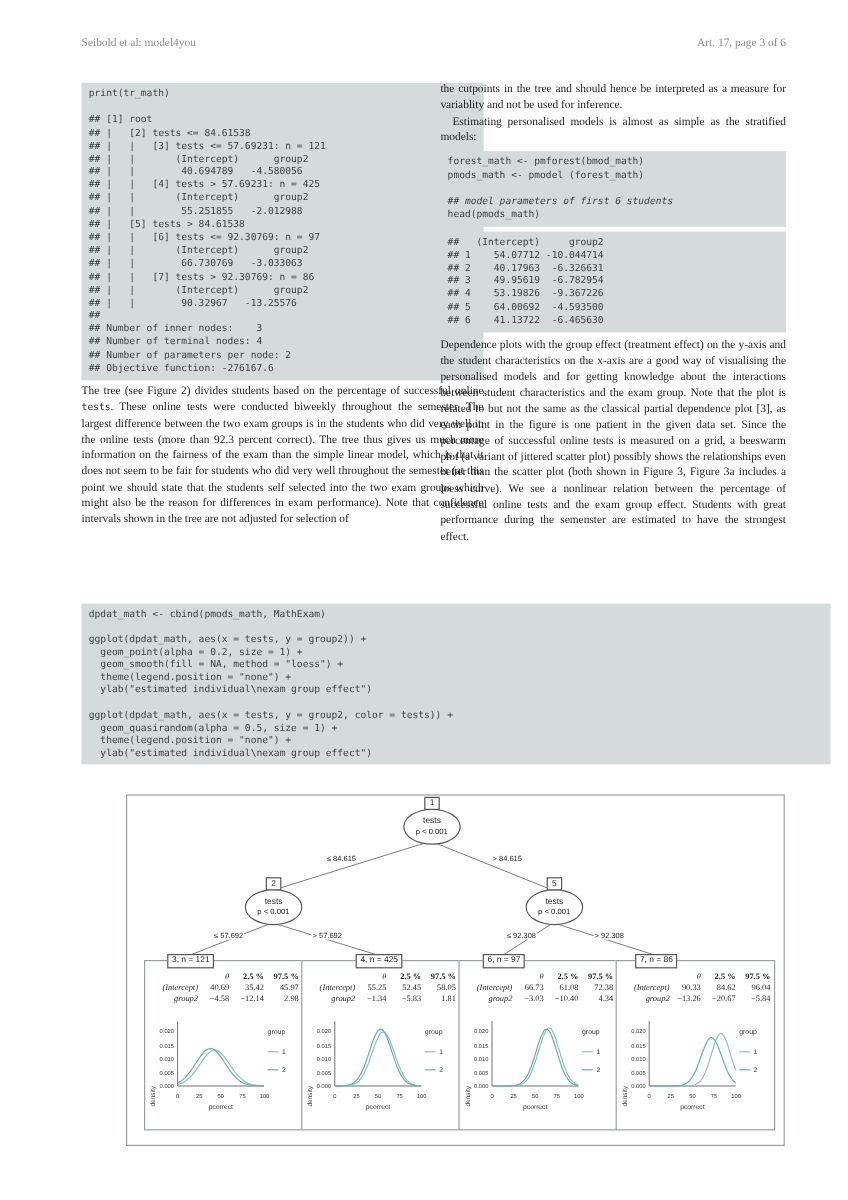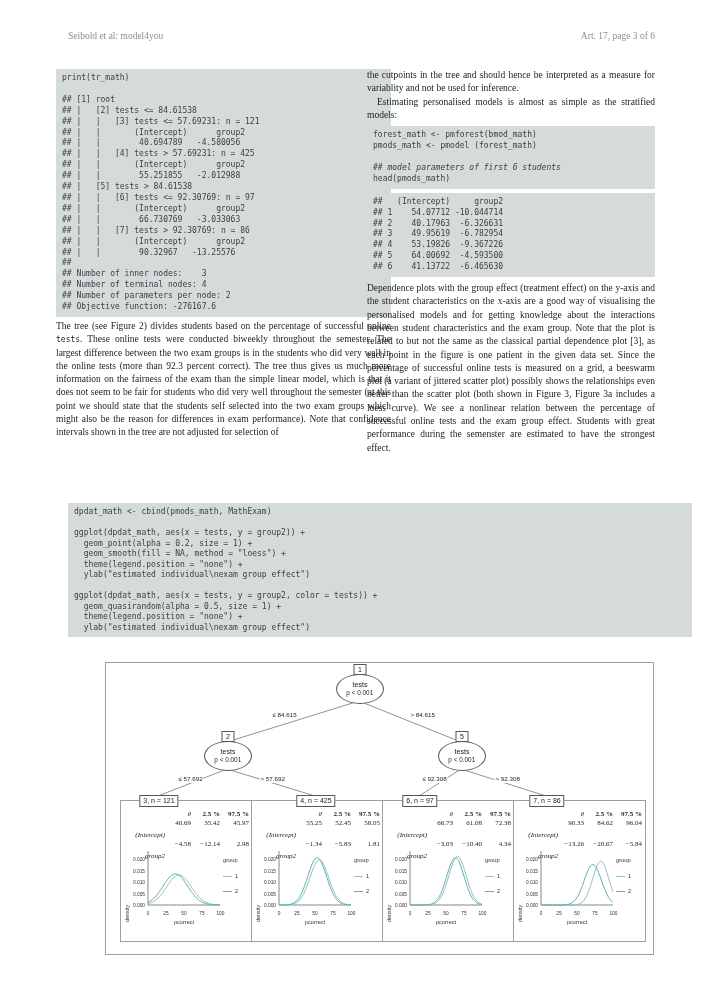--- a/index.html
+++ b/index.html
@@ -2,21 +2,21 @@
 <html><head>
 <meta charset="utf-8">
 <style>
   html,body{margin:0;padding:0;background:#e8e8e8;}
   #page{position:relative;width:707px;height:1000px;background:#ffffff;margin:0 auto;
         font-family:"Liberation Serif",serif;color:#1c1c1c;overflow:hidden;}
   
   #hdr-left{position:absolute;left:68px;top:31px;font-size:9.5px;color:#8d8d8d;}
   #hdr-right{position:absolute;right:52px;top:31px;font-size:9.5px;color:#8d8d8d;}
   
-  #lcol{position:absolute;left:56px;top:69px;width:335px;}
+  #lcol{position:absolute;left:68px;top:69px;width:335px;}
   #rcol{position:absolute;left:367px;top:69px;width:288px;}
   #wide{position:absolute;left:68px;top:503px;width:624px;}
   p{margin:0;font-size:9.5px;line-height:13.3px;text-align:justify;}
   p.after-code{margin-top:3px;}
   p.indent{text-indent:10px;}
   .mono{font-family:"DejaVu Sans Mono",monospace;font-size:8px;}
   b{font-weight:normal;}
   pre{margin:0;background:#d5dadb;color:#3a3f40;font-family:"DejaVu Sans Mono",monospace;
       font-size:8px;line-height:10.9px;padding:4px 6px;white-space:pre;overflow:hidden;}
   pre.wideblock{line-height:10.5px;}
@@ -48,21 +48,21 @@
              background:#fff;font-size:7px;font-family:"Liberation Sans",sans-serif;
              padding:0 3px;height:10px;line-height:10px;white-space:nowrap;}
   #panels-row .panel:nth-child(1) .phead-box{left:38px;}
   #panels-row .panel:nth-child(2) .phead-box{left:64px;}
   #panels-row .panel:nth-child(3) .phead-box{left:37px;}
   #panels-row .panel:nth-child(4) .phead-box{left:33px;}
   .ptable{position:absolute;left:2px;top:9px;width:127px;}
   .prow{display:grid;grid-template-columns:44px 24px 29px 29px;font-size:7px;line-height:9px;}
   .pl{text-align:right;padding-right:2px;}
   .pn{text-align:right;}
-  .it{font-style:italic;margin-top:12px;}
+  .it{font-style:italic;}
   .bold{font-weight:bold;}
   .th{font-style:italic;}
   
   .dplot{position:absolute;left:0;top:40px;width:131px;height:98px;}
   .dylab{position:absolute;left:-6px;top:68px;font-size:8px;transform:rotate(-90deg) scale(0.68);
          transform-origin:center;font-family:"Liberation Sans",sans-serif;color:#333;}
   .ytick{position:absolute;left:2px;width:22px;text-align:right;font-size:8px;
          transform:scale(0.6);transform-origin:right center;color:#333;
          font-family:"Liberation Sans",sans-serif;}
   .yt0{top:14px;}.yt1{top:26px;}.yt2{top:37px;}.yt3{top:49px;}.yt4{top:60px;}

